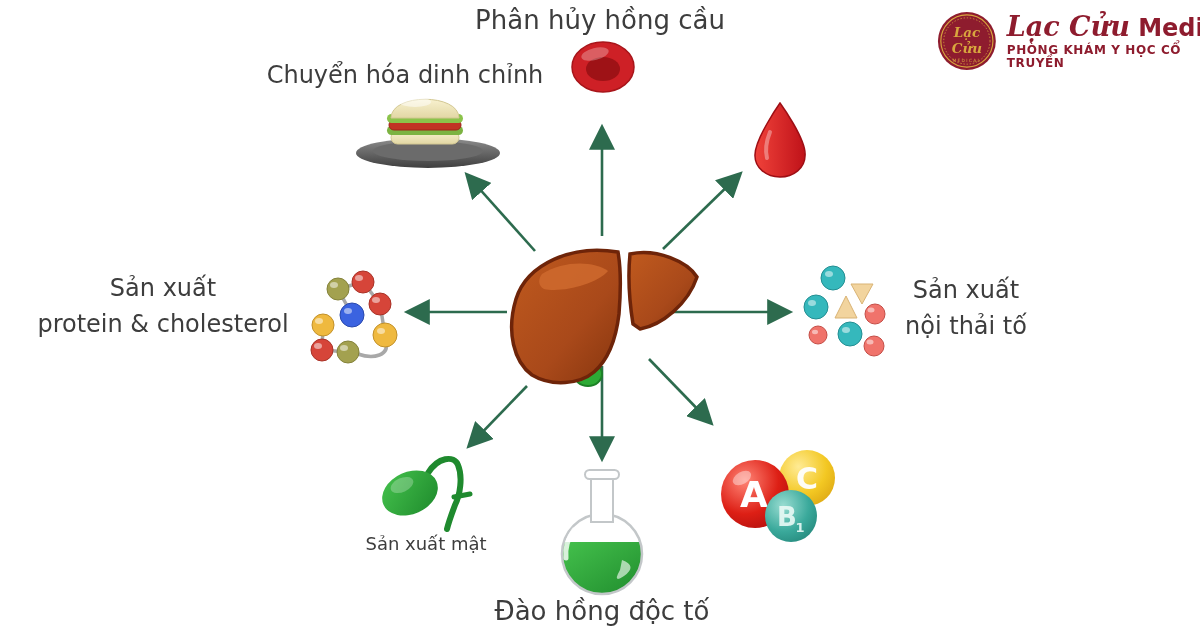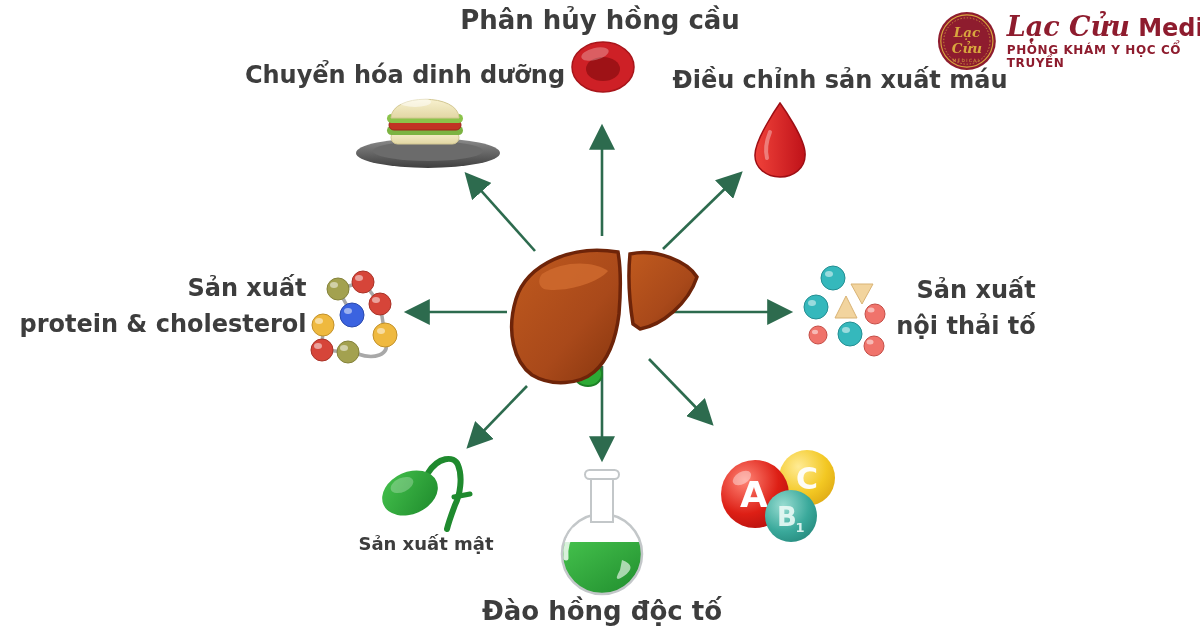--- a/index.html
+++ b/index.html
@@ -7,22 +7,22 @@
     --label-text:#3d3d3d;
     --brand-maroon:#8e1c2e;
     --brand-gold:#d8a63e;
   }
   html,body{margin:0;padding:0;background:#fff;}
   .canvas{
     position:relative;width:1200px;height:630px;background:#ffffff;
     overflow:hidden;font-family:"DejaVu Sans","Liberation Sans",sans-serif;
   }
   .lbl{
-    position:absolute;font-weight:700;color:var(--label-text);
-    text-align:right;transform:translateX(-50%);white-space:nowrap;
+    position:absolute;font-weight:400;color:var(--label-text);
+    text-align:center;transform:translateX(-50%);white-space:nowrap;
     font-size:24px;line-height:1.5;
   }
   .lbl .l2{display:block;}
   .icon-abs{position:absolute;}
   svg{display:block;}
   
   .logo{
     position:absolute;left:936px;top:10px;display:flex;align-items:center;gap:9px;
   }
   .logo-textcol{display:flex;flex-direction:column;line-height:1.05;}
@@ -212,22 +212,21 @@
       <text x="54" y="65" text-anchor="middle" font-size="36" font-weight="700" fill="#ffffff">A</text>
     </g>
     <g>
       <circle cx="91" cy="74" r="26" fill="url(#vTeal)"></circle>
       <text x="87" y="84" text-anchor="middle" font-size="26" font-weight="700" fill="#eafaf6" opacity="0.9">B</text>
       <text x="100" y="90" text-anchor="middle" font-size="13" font-weight="700" fill="#eafaf6" opacity="0.9">1</text>
     </g>
   </svg>
 
   <div class="lbl" style="left:600px;top:1px;font-size:26px">Phân hủy hồng cầu</div>
-  <div class="lbl" style="left:405px;top:57px">Chuyển hóa dinh dưỡng</div>
-  <div class="lbl" style="left:840px;top:62px">Điều chỉnh sản xuất máu</div>
+  <div class="lbl" style="left:405px;top:57px">Chuyển hóa dinh chỉnh</div>
   <div class="lbl" style="left:163px;top:270px">
     <span>Sản xuất</span>
     <span class="l2">protein &amp; cholesterol</span>
   </div>
   <div class="lbl" style="left:966px;top:272px">
     <span>Sản xuất</span>
     <span class="l2">nội thải tố</span>
   </div>
   <div class="lbl" style="left:426px;top:530px;font-size:18px">Sản xuất mật</div>
   <div class="lbl" style="left:602px;top:592px;font-size:26px">Đào hồng độc tố</div>

